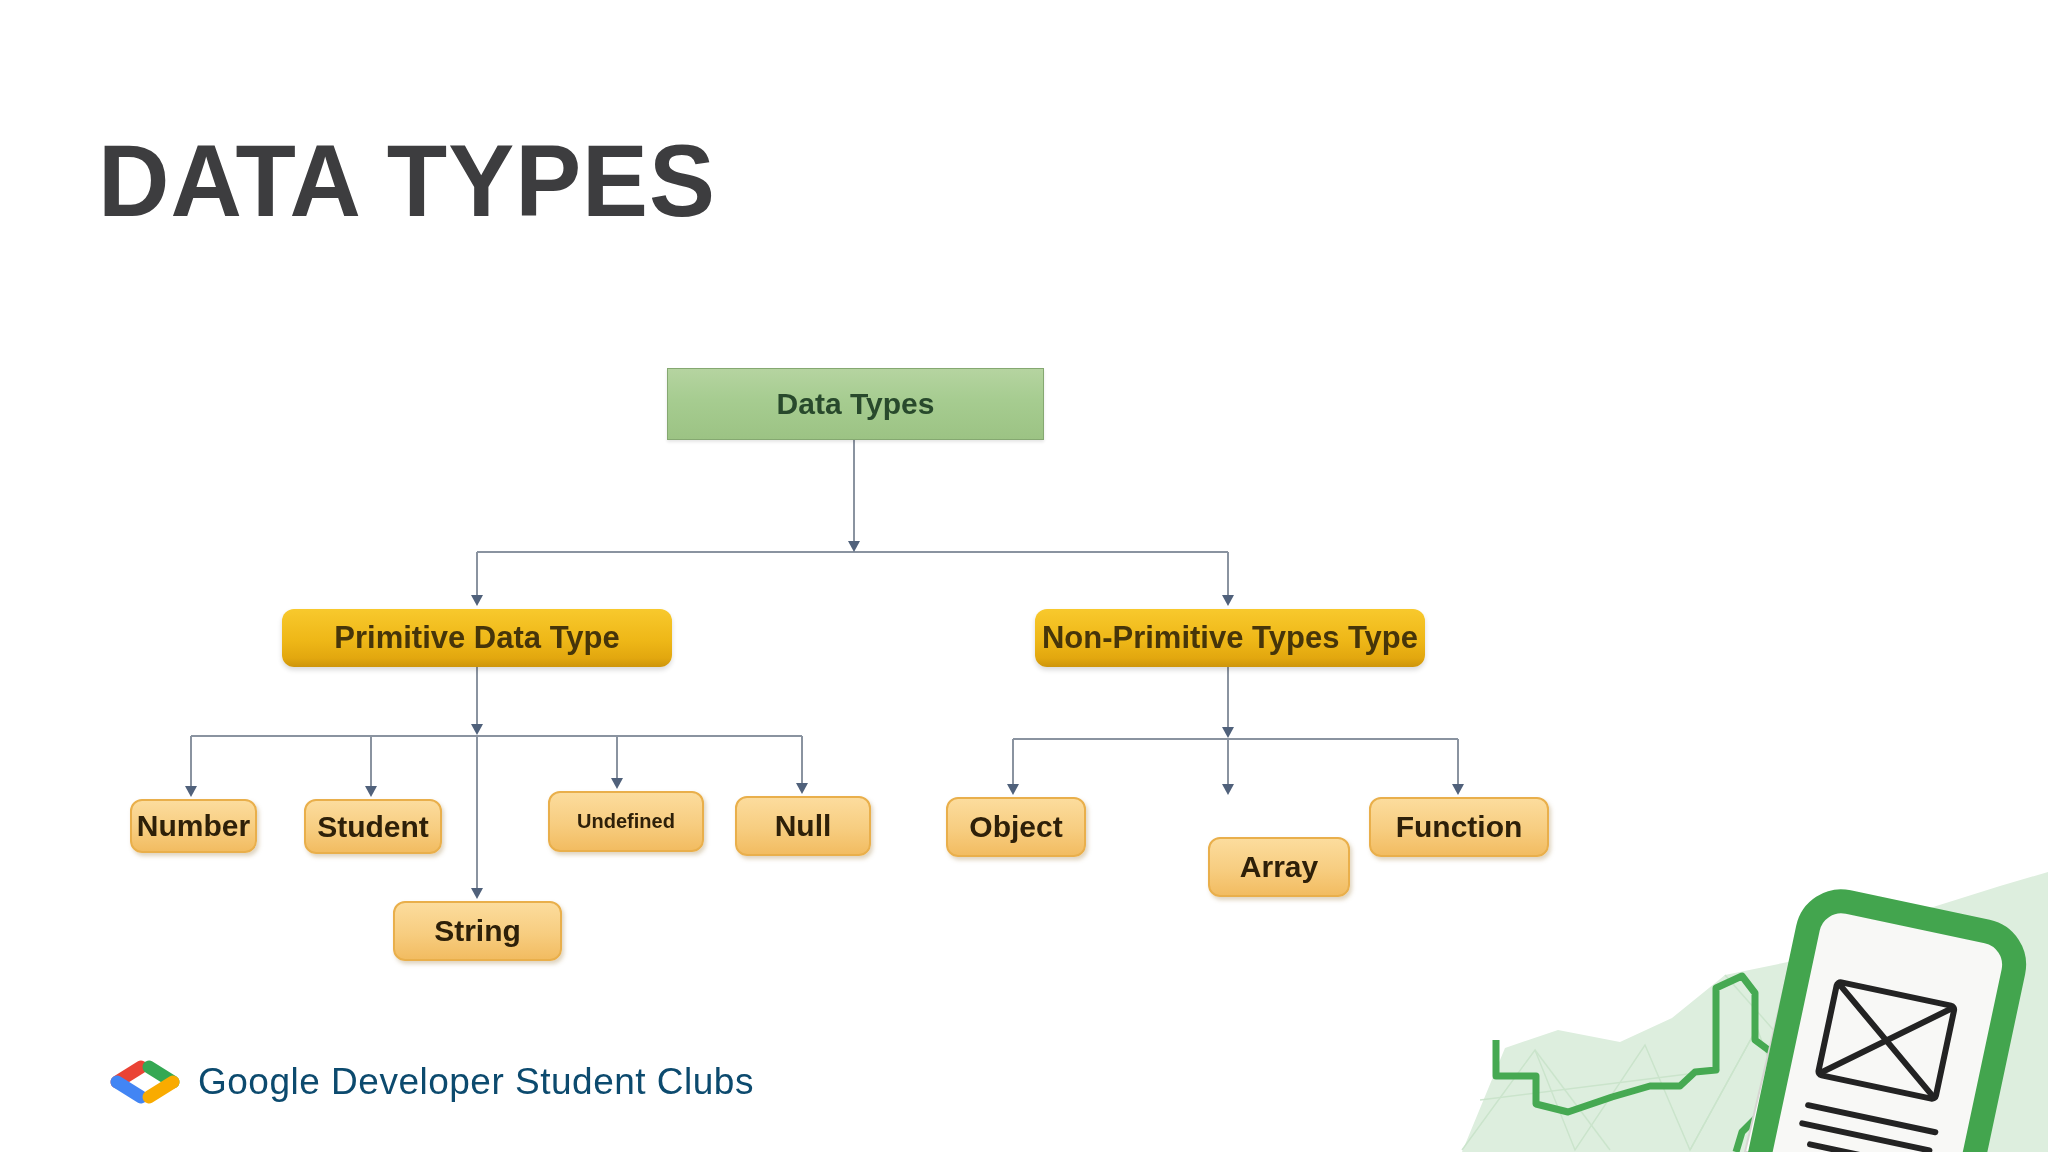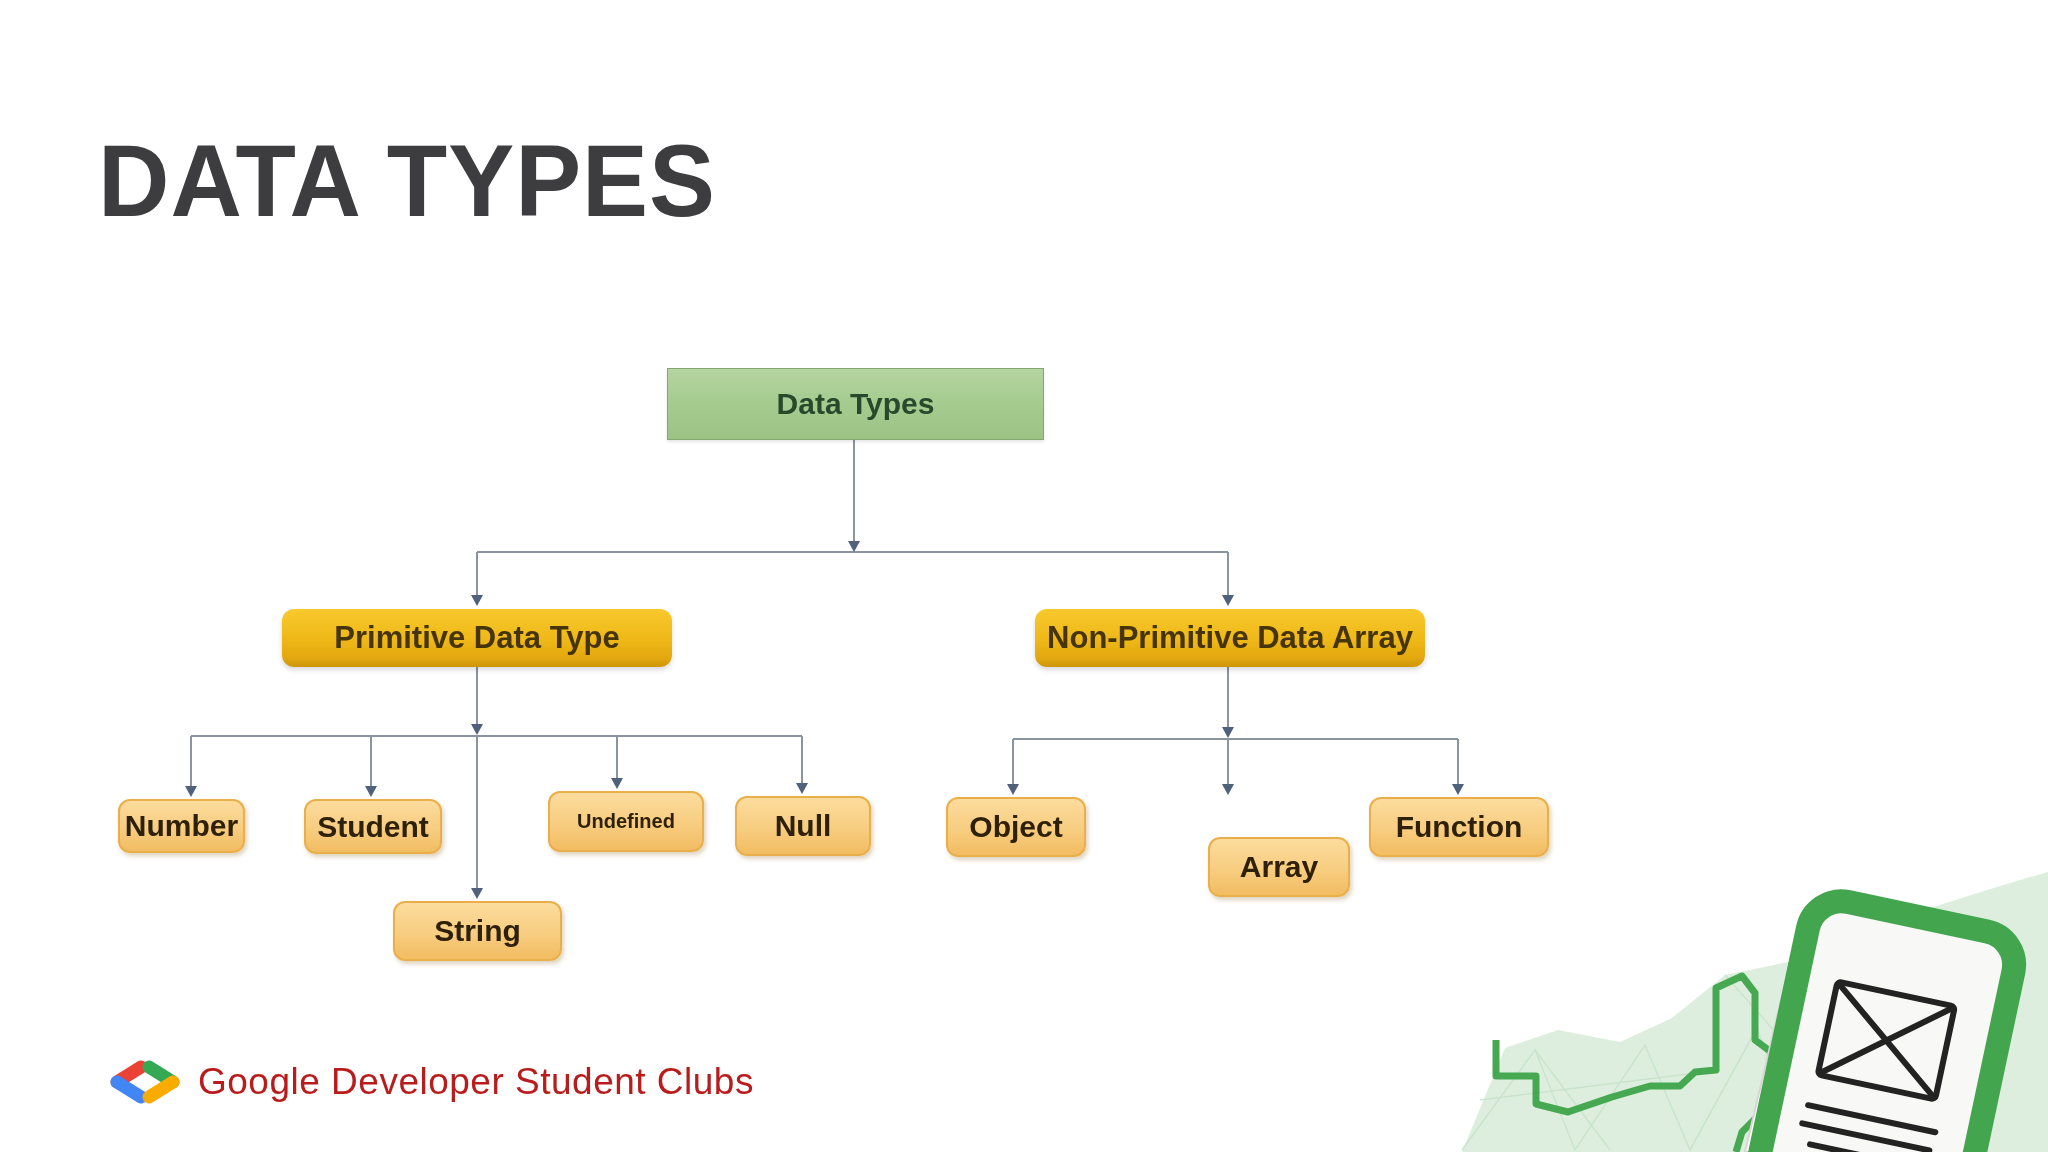--- a/index.html
+++ b/index.html
@@ -32,34 +32,34 @@
     border-radius:12px;
   }
   .node-prim{left:282px;top:609px;width:390px;height:58px;}
   .node-nonprim{left:1035px;top:609px;width:390px;height:58px;}
   .node-leaf{
     background:linear-gradient(180deg,#fcdc9d 0%,#f7cd80 55%,#f2bc61 100%);
     border:2px solid #e9af4b;border-radius:12px;
     color:#2e2009;font-size:30px;
     box-shadow:2px 3px 4px rgba(160,130,70,.35);
   }
-  .node-number{left:118px;top:799px;width:123px;height:50px;}
+  .node-number{left:130px;top:799px;width:123px;height:50px;}
   .node-string{left:304px;top:799px;width:134px;height:51px;}
   .node-undefined{left:548px;top:791px;width:152px;height:57px;font-size:20px;}
   .node-null{left:735px;top:796px;width:132px;height:56px;}
   .node-boolean{left:393px;top:901px;width:165px;height:56px;}
   .node-object{left:946px;top:797px;width:136px;height:56px;}
   .node-array{left:1208px;top:797px;width:138px;height:56px;margin-top:40px;}
   .node-function{left:1369px;top:797px;width:176px;height:56px;text-align:center;}
   
   .footer{
     position:absolute;left:108px;top:1052px;height:60px;z-index:3;
     display:flex;align-items:center;gap:16px;
   }
-  .footer-text{font-size:37px;color:#b91c1c;letter-spacing:.5px;}
+  .footer-text{font-size:37px;color:#0c4a6e;letter-spacing:.5px;}
   
   #decoration{position:absolute;right:0;bottom:0;z-index:1;}
 </style>
 </head>
 <body>
 
 <div class="page-title">DATA TYPES</div>
 
 <svg id="connectors" width="2048" height="1152" viewBox="0 0 2048 1152">
   <g stroke="#8a93a0" stroke-width="2" fill="none">
@@ -92,21 +92,21 @@
     <path d="M471,888 L483,888 L477,899 Z"></path>
     <path d="M1222,727 L1234,727 L1228,738 Z"></path>
     <path d="M1007,784 L1019,784 L1013,795 Z"></path>
     <path d="M1222,784 L1234,784 L1228,795 Z"></path>
     <path d="M1452,784 L1464,784 L1458,795 Z"></path>
   </g>
 </svg>
 
 <div class="node node-root">Data Types</div>
 <div class="node node-gold node-prim">Primitive Data Type</div>
-<div class="node node-gold node-nonprim">Non-Primitive Data Array</div>
+<div class="node node-gold node-nonprim">Non-Primitive Types Type</div>
 
 <div class="node node-leaf node-number">Number</div>
 <div class="node node-leaf node-string">Student</div>
 <div class="node node-leaf node-undefined">Undefined</div>
 <div class="node node-leaf node-null">Null</div>
 <div class="node node-leaf node-boolean">String</div>
 
 <div class="node node-leaf node-object">Object</div>
 <div class="node node-leaf node-array">Array</div>
 <div class="node node-leaf node-function">Function</div>

